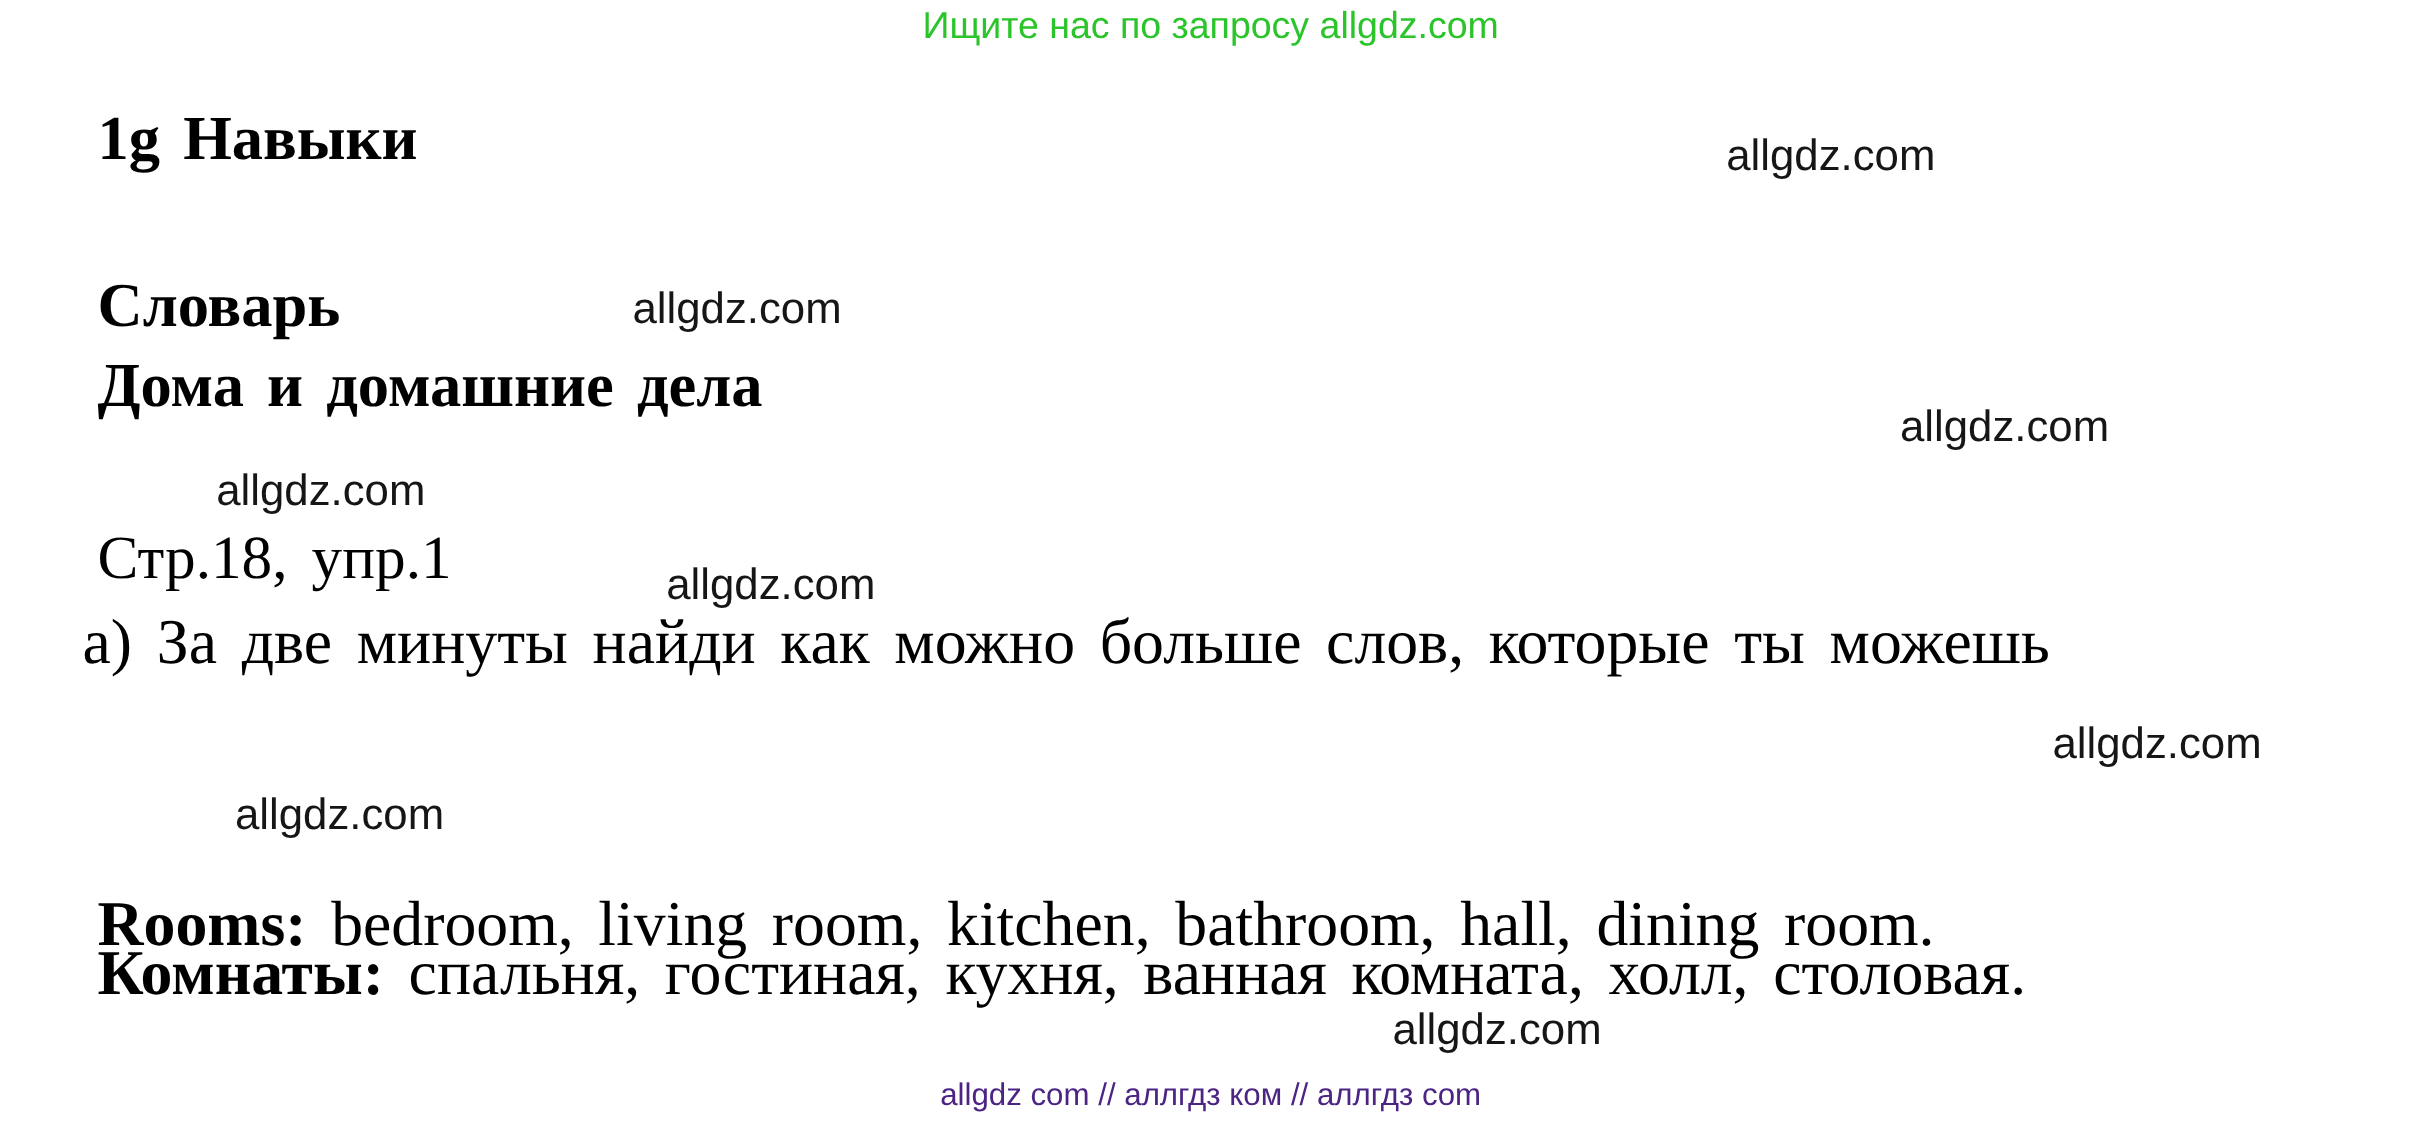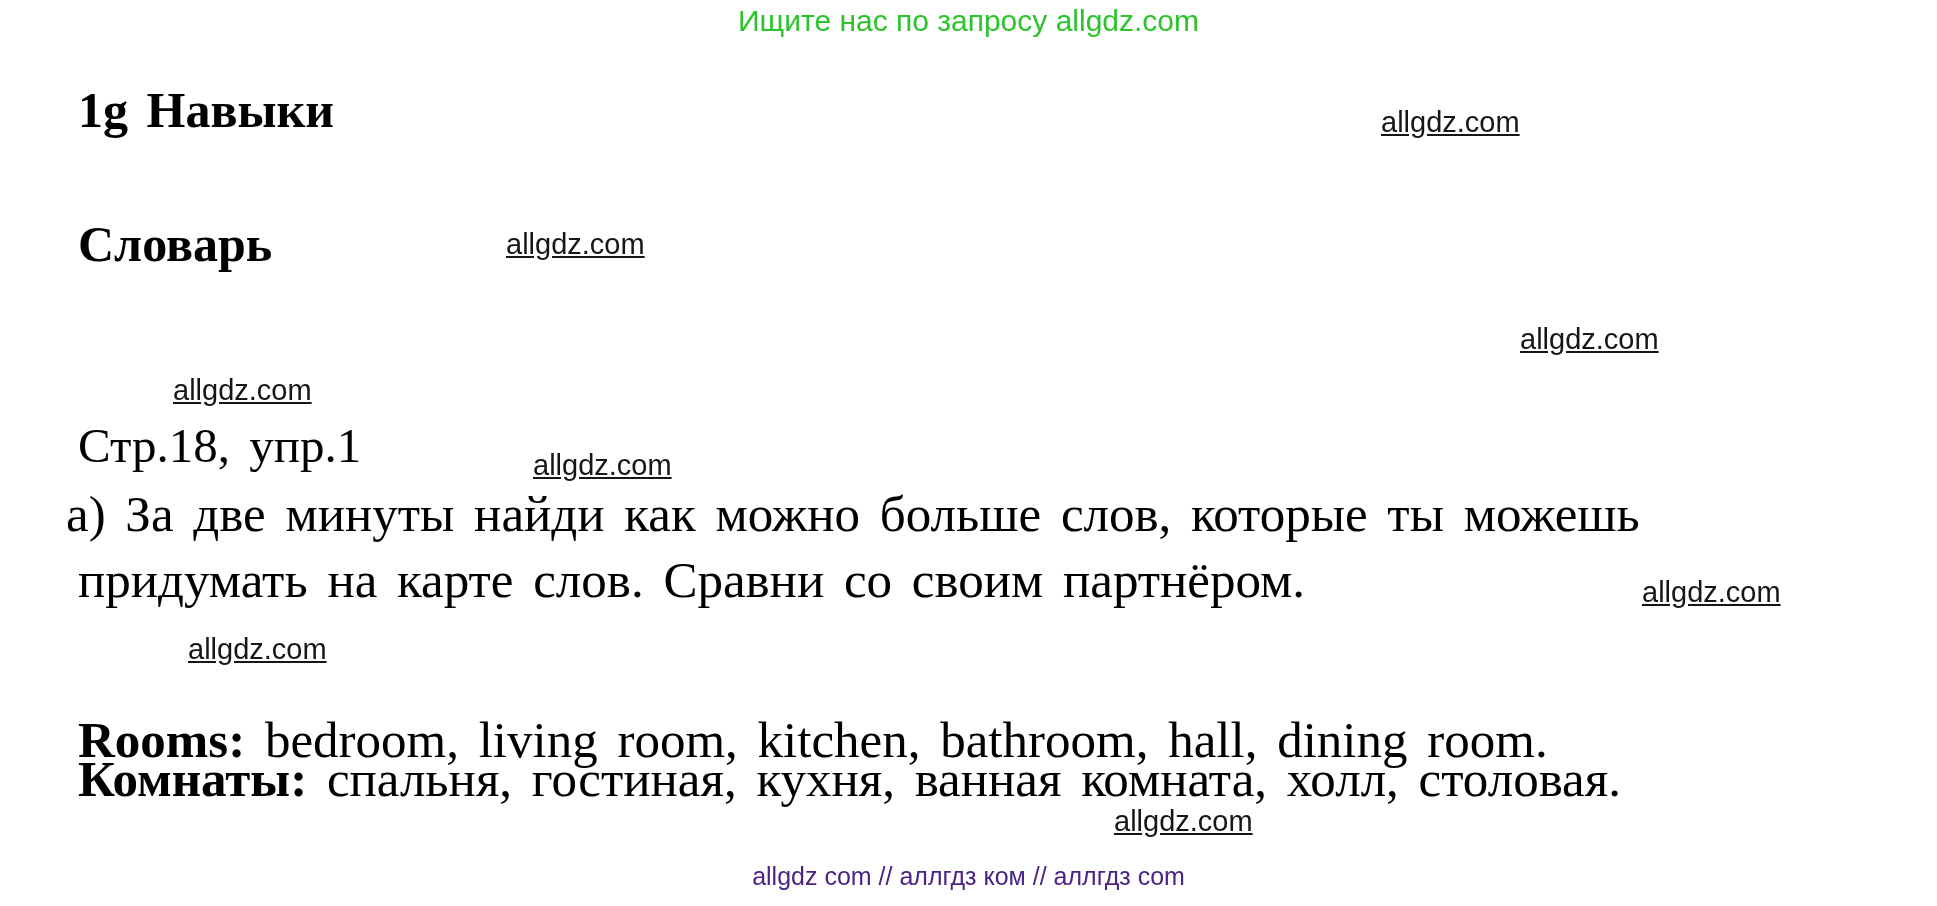--- a/index.html
+++ b/index.html
@@ -44,23 +44,22 @@
     font-family: "Liberation Serif", serif;
     font-weight: 400;
     font-size: 51px;
     word-spacing: 7px;
   }
   .serif-reg b {
     font-weight: 700;
   }
   .watermark {
     font-family: "Liberation Sans", sans-serif;
-    font-size: 29px;
+    font-size: 35px;
     color: var(--wm, #161616);
-    text-decoration: underline;
   }
   .footer-tags {
     top: 862px;
     font-family: "Liberation Sans", sans-serif;
     font-size: 25px;
     color: var(--purple, #4b2484);
   }
 </style>
 </head>
 <body>
@@ -70,32 +69,32 @@
   <div class="center-row banner">Ищите нас по запросу allgdz.com</div>
 
   <div class="abs serif-bold" style="top:84px; left:78px;">1g Навыки</div>
 
   <div class="abs watermark" style="top:107px; left:1381px;">allgdz.com</div>
 
   <div class="abs serif-bold" style="top:218px; left:78px;">Словарь</div>
 
   <div class="abs watermark" style="top:229px; left:506px;">allgdz.com</div>
 
+  <div class="abs serif-bold" style="top:282px; left:78px;">Дома и домашние дела</div>
 
   <div class="abs watermark" style="top:324px; left:1520px;">allgdz.com</div>
 
   <div class="abs watermark" style="top:375px; left:173px;">allgdz.com</div>
 
   <div class="abs serif-reg" style="top:420px; left:78px; font-size:49px;">Стр.18, упр.1</div>
 
   <div class="abs watermark" style="top:450px; left:533px;">allgdz.com</div>
 
   <div class="abs serif-reg" style="top:488px; left:66px;">а) За две минуты найди как можно больше слов, которые ты можешь</div>
 
-  <div class="abs serif-reg" style="top:554px; left:78px;">придумать на карте слов. Сравни со своим партнёром.</div>
 
   <div class="abs watermark" style="top:577px; left:1642px;">allgdz.com</div>
 
   <div class="abs watermark" style="top:634px; left:188px;">allgdz.com</div>
 
   <div class="abs serif-reg" style="top:686px; left:78px;margin-top:28px;"><b>Rooms:</b><span> bedroom, living room, kitchen, bathroom, hall, dining room.</span></div>
 
   <div class="abs serif-reg" style="top:753px; left:78px;"><b>Комнаты:</b><span> спальня, гостиная, кухня, ванная комната, холл, столовая.</span></div>
 
   <div class="abs watermark" style="top:806px; left:1114px;">allgdz.com</div>

